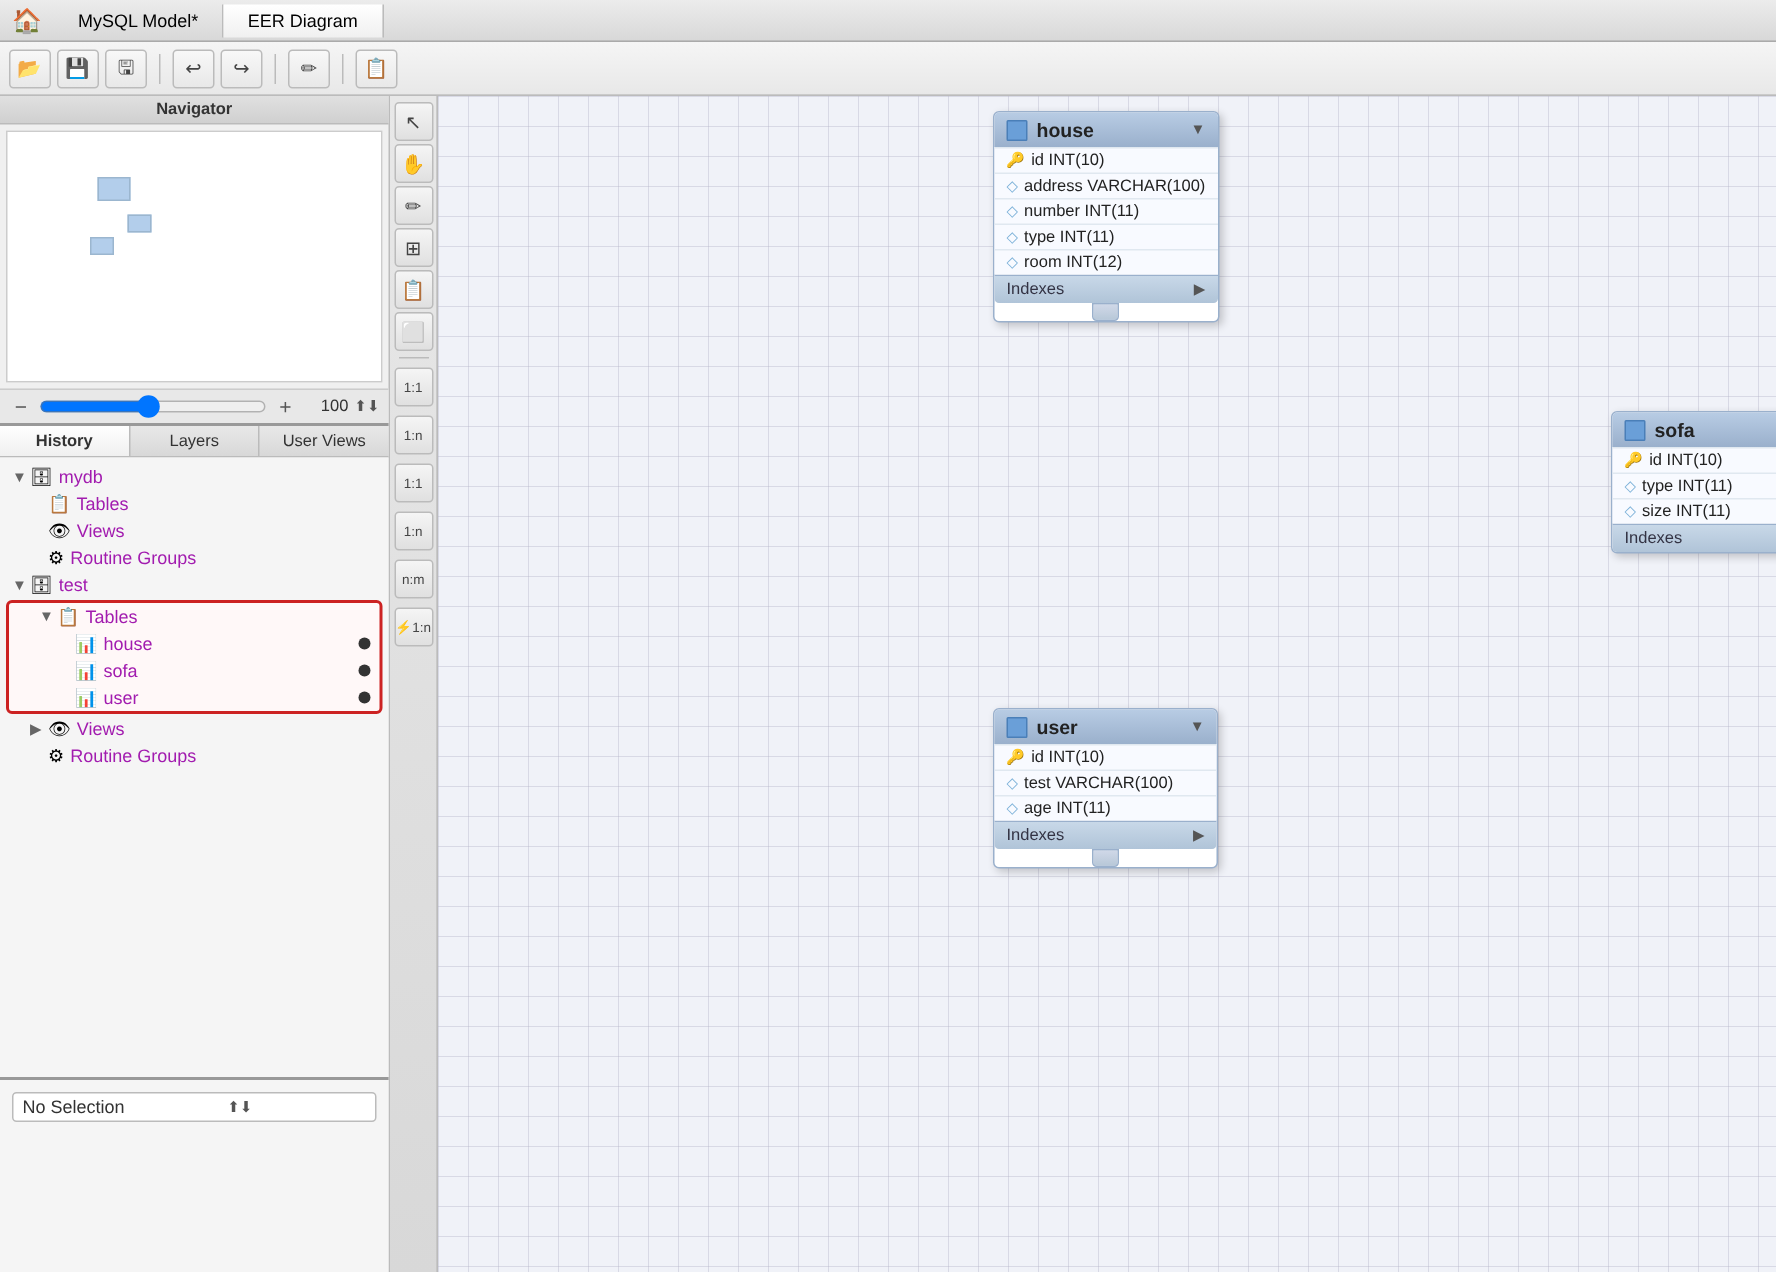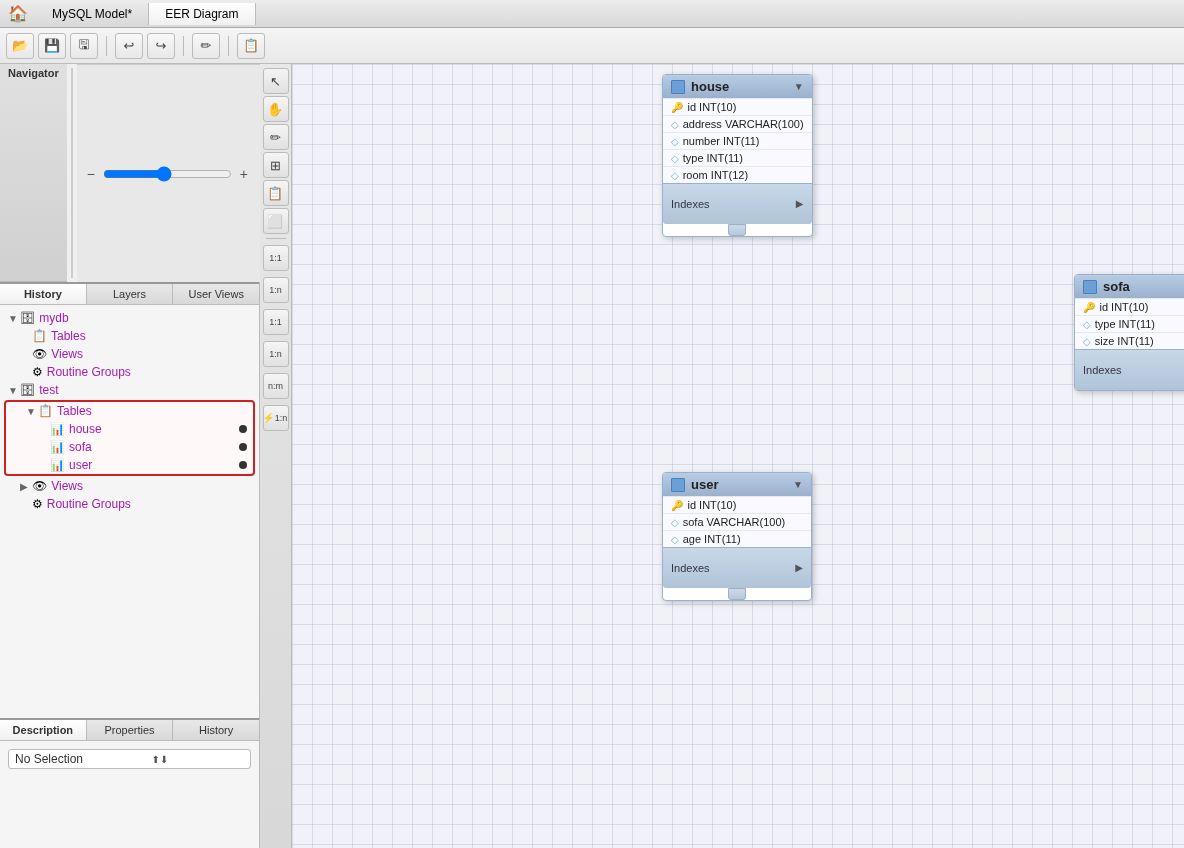--- a/index.html
+++ b/index.html
@@ -16,21 +16,21 @@
     .toolbar-btn { width: 28px; height: 26px; background: linear-gradient(to bottom, #f8f8f8, #e8e8e8); border: 1px solid #bbb; border-radius: 3px; cursor: pointer; display: flex; align-items: center; justify-content: center; font-size: 13px; color: #444; }
     .toolbar-sep { width: 1px; height: 20px; background: #bbb; margin: 0 4px; }
 
     
     #main { display: flex; height: calc(848px - 64px); }
 
     
     #left-panel { width: 260px; background: #f0f0f0; border-right: 1px solid #bbb; display: flex; flex-direction: column; flex-shrink: 0; }
 
     
-    #navigator { height: 220px; border-bottom: 2px solid #999; display: flex; flex-direction: row; }
+    #navigator { height: 220px; border-bottom: 2px solid #999; display: flex; flex-direction: column; }
     #navigator-title { background: linear-gradient(to bottom, #e0e0e0, #d0d0d0); border-bottom: 1px solid #bbb; padding: 3px 8px; font-size: 11px; font-weight: 600; text-align: center; color: #333; }
     #navigator-canvas { flex: 1; background: #fff; border: 1px solid #ccc; margin: 4px; position: relative; overflow: hidden; }
     .nav-thumb { position: absolute; background: #6a9fd8; opacity: 0.5; border: 1px solid #3a6fa0; }
     #zoom-bar { display: flex; align-items: center; padding: 3px 6px; gap: 4px; background: #e8e8e8; border-top: 1px solid #ccc; }
     .zoom-btn { font-size: 14px; cursor: pointer; color: #555; width: 16px; text-align: center; }
     #zoom-slider { flex: 1; }
     #zoom-value { font-size: 11px; color: #333; min-width: 30px; text-align: right; }
     .zoom-stepper { font-size: 10px; color: #555; cursor: pointer; }
 
     
@@ -75,21 +75,21 @@
 
     
     .table-card { position: absolute; background: #fff; border: 1px solid #9ab0cc; border-radius: 4px; box-shadow: 2px 2px 6px rgba(0,0,0,0.2); min-width: 150px; }
     .table-header { background: linear-gradient(to bottom, #b8cce4, #9ab0cc); border-radius: 3px 3px 0 0; padding: 4px 8px; display: flex; align-items: center; gap: 6px; font-weight: 600; font-size: 13px; color: #222; }
     .table-header-icon { width: 14px; height: 14px; background: #6a9fd8; border: 1px solid #4a7fb8; border-radius: 1px; flex-shrink: 0; }
     .table-header-arrow { margin-left: auto; color: #555; font-size: 10px; cursor: pointer; }
     .table-field { padding: 2px 8px; font-size: 11px; color: #222; display: flex; align-items: center; gap: 4px; border-top: 1px solid #e0e8f0; background: #f8faff; }
     .table-field:first-of-type { border-top: 1px solid #c8d8e8; }
     .field-key { color: #e8a000; font-size: 10px; }
     .field-diamond { color: #7ab0d8; font-size: 10px; }
-    .table-indexes { background: linear-gradient(to bottom, #c8d8e8, #b0c4d8); padding: 14px 8px; font-size: 11px; color: #334; display: flex; align-items: flex-start; border-top: 1px solid #9ab0cc; border-radius: 0 0 3px 3px; }
+    .table-indexes { background: linear-gradient(to bottom, #c8d8e8, #b0c4d8); padding: 3px 8px; font-size: 11px; color: #334; display: flex; align-items: flex-start; border-top: 1px solid #9ab0cc; border-radius: 0 0 3px 3px; }
     .indexes-arrow { margin-left: auto; color: #555; font-size: 10px; }
     .table-handle { width: 18px; height: 12px; background: linear-gradient(to bottom, #d0d8e8, #b8c8d8); border: 1px solid #9ab0cc; border-radius: 0 0 3px 3px; margin: 0 auto; cursor: grab; }
   </style>
 </head>
 <body>
 
 <div id="titlebar">
   <span class="home-icon">🏠</span>
   <div class="tab">
     <span>MySQL Model*</span>
@@ -209,25 +209,20 @@
       </div>
       <div class="tree-item">
         <span class="tree-indent" style="width:16px"></span>
         <span class="tree-arrow"></span>
         <span class="tree-icon">⚙</span>
         <span class="tree-label">Routine Groups</span>
       </div>
     </div>
 
     <div id="desc-panel">
-      <div id="desc-tabs">
-        <div class="desc-tab active">Description</div>
-        <div class="desc-tab">Properties</div>
-        <div class="desc-tab">History</div>
-      </div>
       <div id="desc-content">
         <div id="selection-dropdown">
           <span>No Selection</span>
           <span class="arrow">⬆⬇</span>
         </div>
       </div>
     </div>
   </div>
 
   <div id="right-tools">
@@ -322,21 +317,21 @@
         <div class="table-header-icon"></div>
         <span>user</span>
         <span class="table-header-arrow">▼</span>
       </div>
       <div class="table-field">
         <span class="field-key">🔑</span>
         <span>id INT(10)</span>
       </div>
       <div class="table-field">
         <span class="field-diamond">◇</span>
-        <span>sofa VARCHAR(100)</span>
+        <span>test VARCHAR(100)</span>
       </div>
       <div class="table-field">
         <span class="field-diamond">◇</span>
         <span>age INT(11)</span>
       </div>
       <div class="table-indexes">
         <span>Indexes</span>
         <span class="indexes-arrow">▶</span>
       </div>
       <div class="table-handle"></div>

